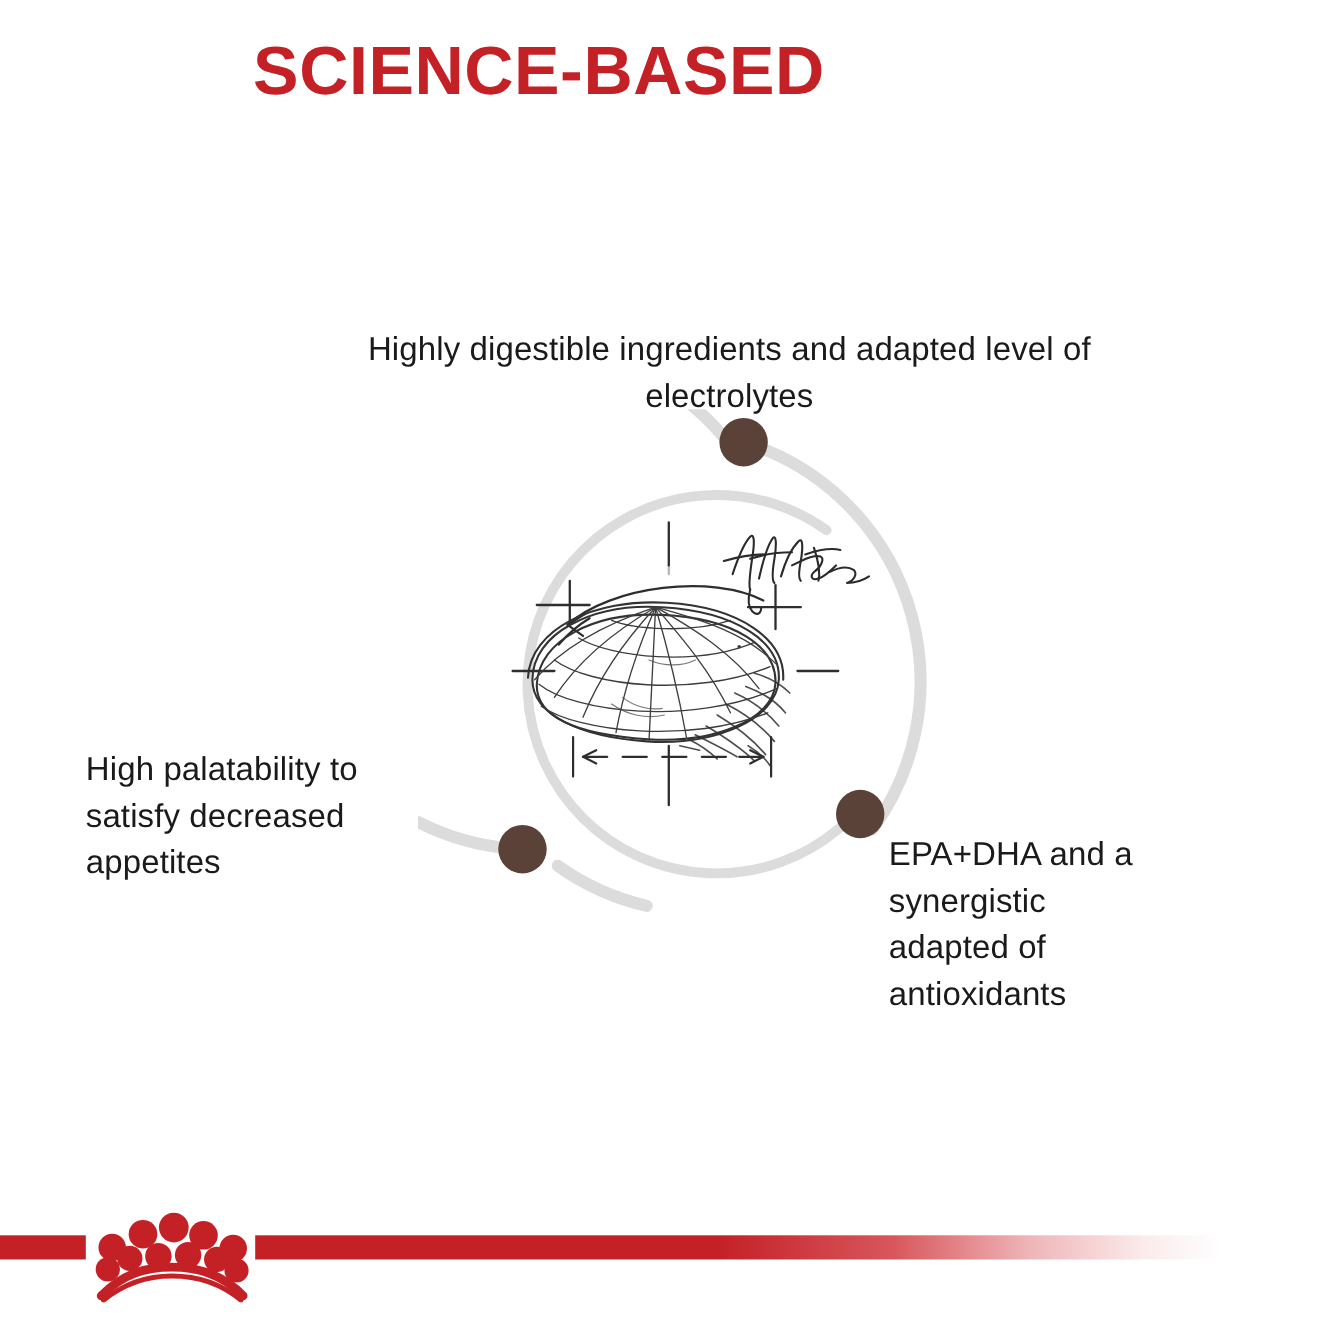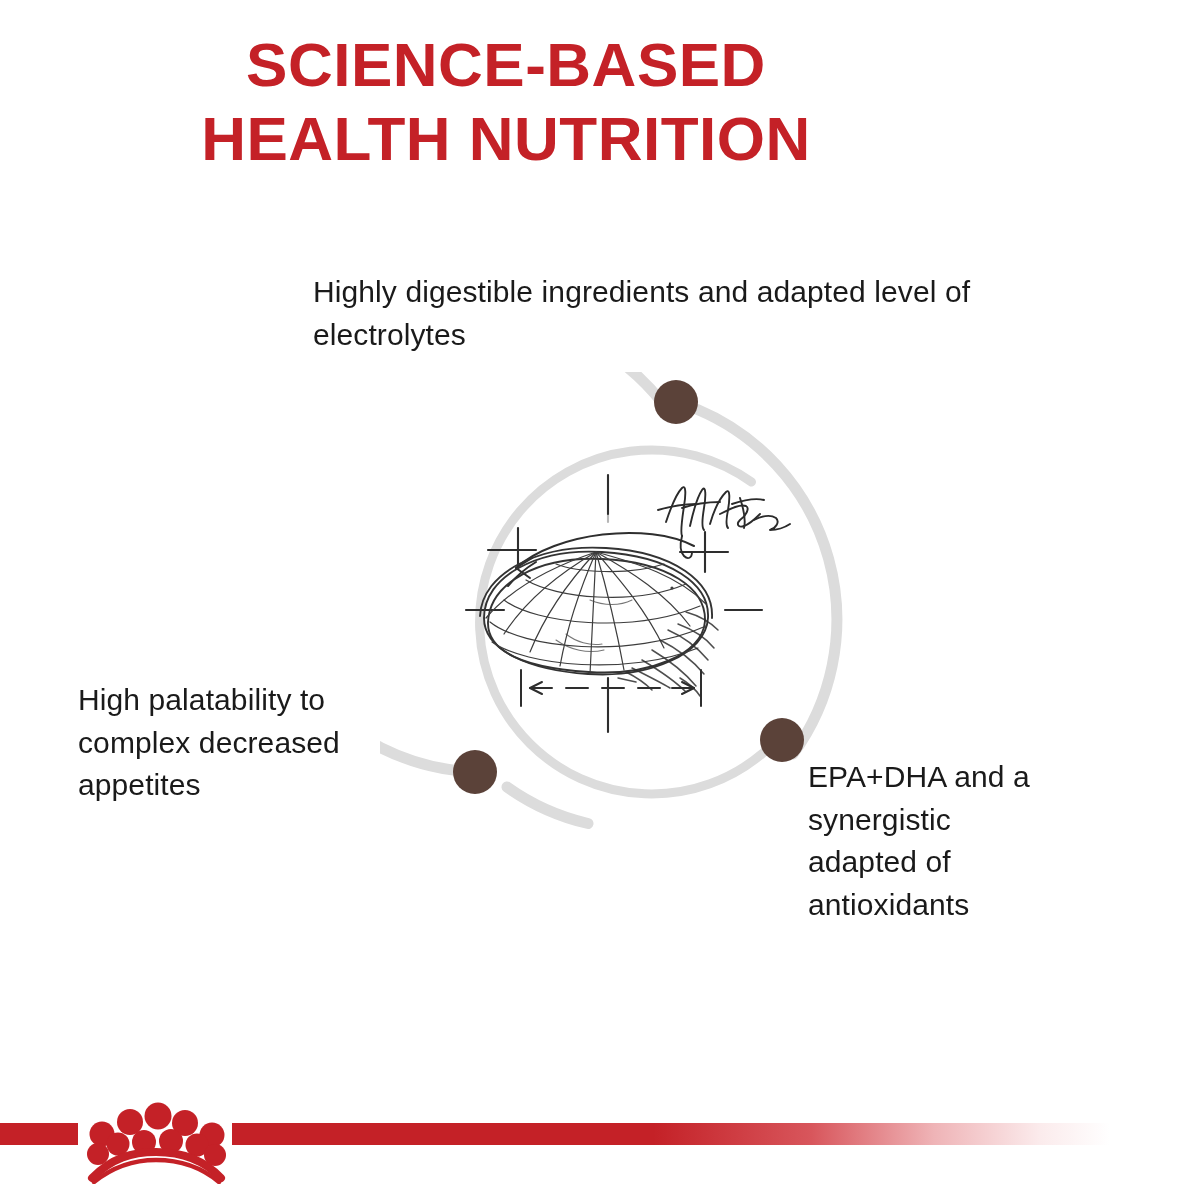--- a/index.html
+++ b/index.html
@@ -16,21 +16,20 @@
     font-family: "Liberation Sans", sans-serif;
   }
 
   
   .title-block {
     position: absolute;
     left: 0;
     top: 28px;
     width: 980px;
     text-align: center;
-    padding-left: 16px;
   }
   .title-line {
     display: block;
     color: #C42127;
     font-family: "Liberation Sans", sans-serif;
     font-weight: bold;
     font-size: 62px;
     line-height: 1.20;
     letter-spacing: 0.5px;
   }
@@ -38,21 +37,21 @@
   
   .label {
     position: absolute;
     color: #1a1a1a;
     font-family: "Liberation Sans", sans-serif;
     font-weight: 400;
     font-size: 30px;
     line-height: 1.42;
     letter-spacing: 0.1px;
   }
-  #label-top    { left: 313px; top: 271px; width: 700px; }
+  #label-top    { left: 313px; top: 297px; width: 700px; text-align: center; }
   #label-left   { left: 78px;  top: 679px; width: 330px; }
   #label-right  { left: 808px; top: 756px; width: 260px; }
 
   
   #diagram {
     position: absolute;
     left: 380px;
     top: 372px;
     width: 512px;
     height: 512px;
@@ -88,25 +87,24 @@
   }
   #crown svg { display: block; width: 156px; height: 88px; }
 </style>
 </head>
 <body>
 
 <div id="page">
 
   <div class="title-block">
     <span class="title-line">SCIENCE-BASED</span>
-    <span class="title-line">HEALTH NUTRITION</span>
   </div>
 
   <div class="label" id="label-top">Highly digestible ingredients and adapted level of electrolytes</div>
-  <div class="label" id="label-left">High palatability to complex decreased appetites</div>
+  <div class="label" id="label-left">High palatability to satisfy decreased appetites</div>
   <div class="label" id="label-right">EPA+DHA and a synergistic adapted of antioxidants</div>
 
   <div id="diagram">
     <svg viewBox="0 0 512 512" xmlns="http://www.w3.org/2000/svg">
 
       <g fill="none" stroke="#DCDCDC" stroke-width="11" stroke-linecap="round">
 
         <path d="M 283.0 31.6 A 228 228 0 1 0 104.5 400.0"></path>
 
         <path d="M 317.5 37.5 A 228 228 0 0 1 413.0 382.0"></path>

